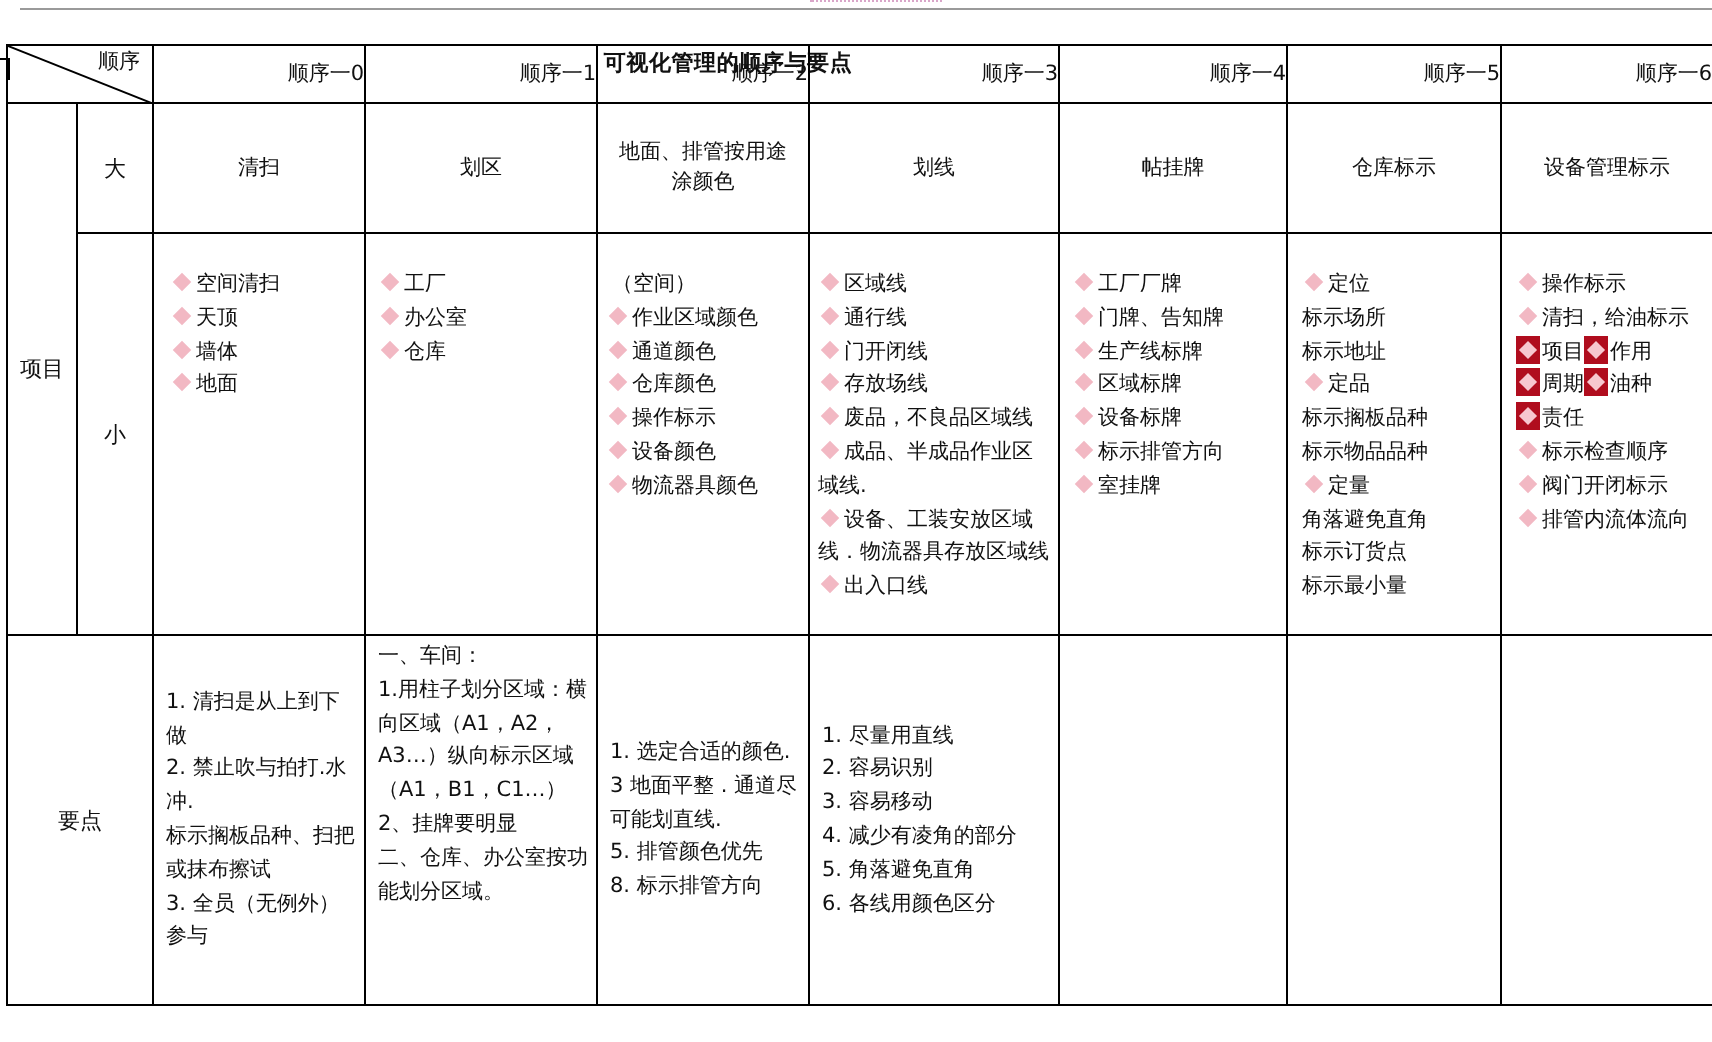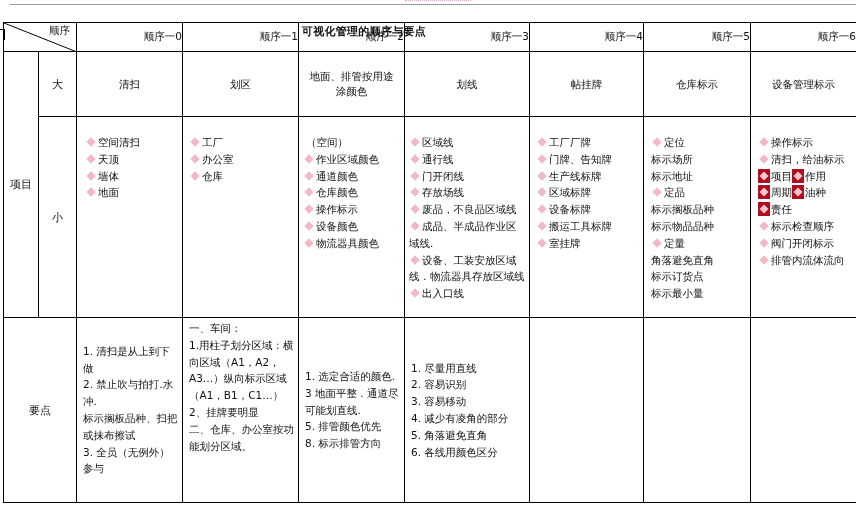--- a/index.html
+++ b/index.html
@@ -111,21 +111,21 @@
       <div><span class="dia"></span><span>成品、半成品作业区域线.</span></div>
       <div><span class="dia"></span><span>设备、工装安放区域线．物流器具存放区域线</span></div>
       <div><span class="dia"></span><span>出入口线</span></div>
     </td>
     <td class="items">
       <div><span class="dia"></span><span>工厂厂牌</span></div>
       <div><span class="dia"></span><span>门牌、告知牌</span></div>
       <div><span class="dia"></span><span>生产线标牌</span></div>
       <div><span class="dia"></span><span>区域标牌</span></div>
       <div><span class="dia"></span><span>设备标牌</span></div>
-      <div><span class="dia"></span><span>搬运工具标牌</span></div>
+      <div><span class="dia"></span><span>标示排管方向</span></div>
       <div><span class="dia"></span><span>室挂牌</span></div>
     </td>
     <td class="items" style="padding-left:7px !important">
       <div><span class="dia"></span><span>定位</span></div>
       <div><span>标示场所</span></div>
       <div><span>标示地址</span></div>
       <div><span class="dia"></span><span>定品</span></div>
       <div><span>标示搁板品种</span></div>
       <div><span>标示物品品种</span></div>
       <div><span class="dia"></span><span>定量</span></div>

